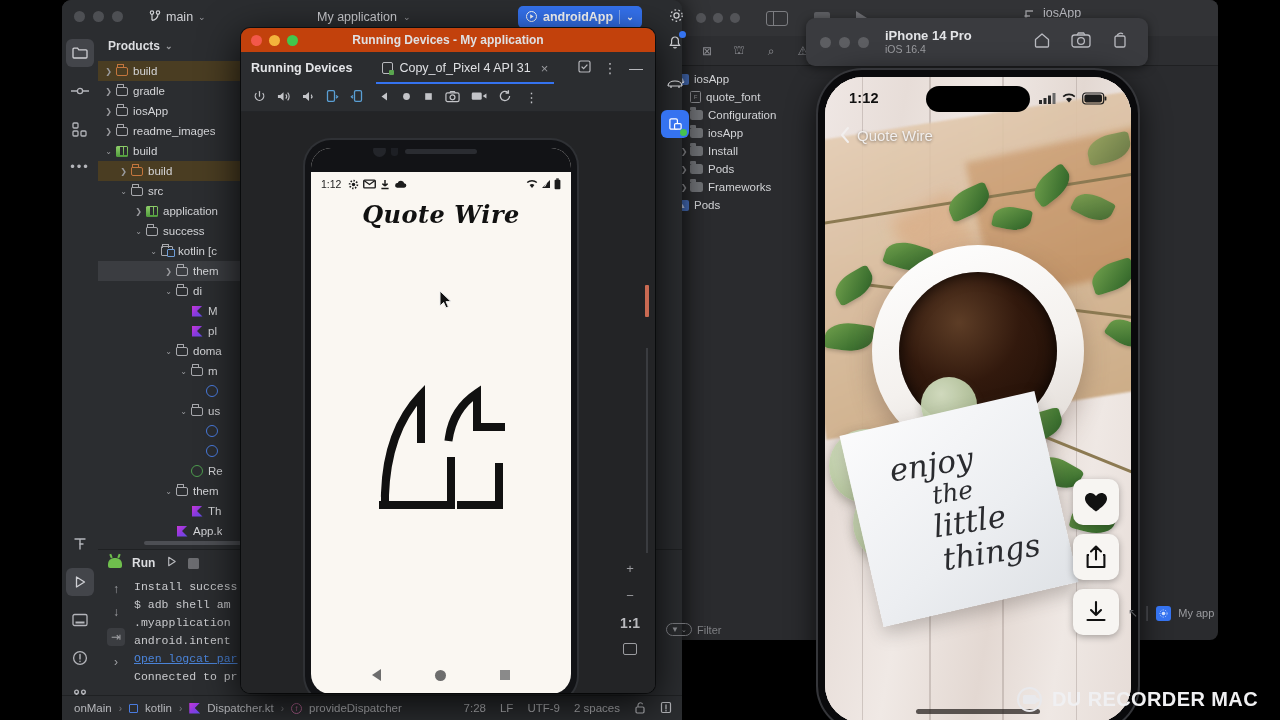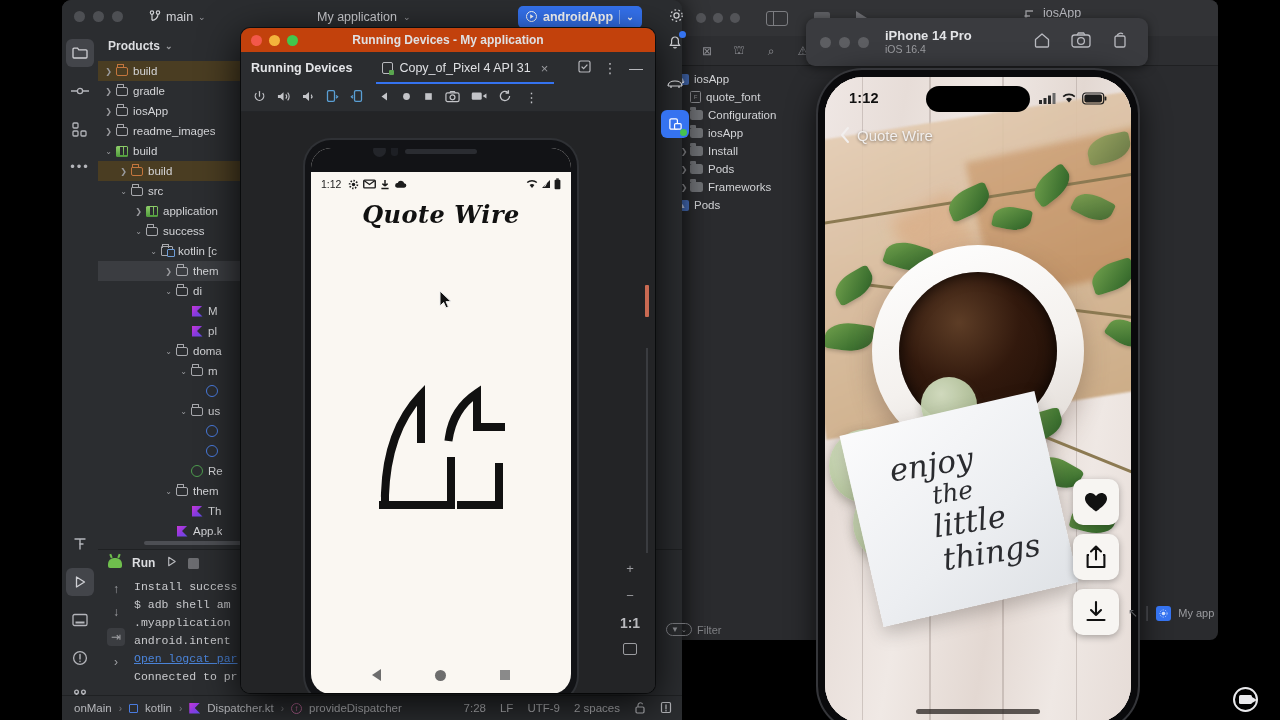--- a/index.html
+++ b/index.html
@@ -1193,15 +1193,16 @@
           <circle cx="5" cy="5" r="4" fill="none" stroke="#cfe0ff" stroke-width="1" stroke-dasharray="1.3 1.6"></circle>
         </svg>
     </span>
     <span class="tb-text">My app</span>
   </div>
 
   <div class="watermark">
     <span class="wm-badge">
         <span class="wm-cam"></span>
       </span>
+    <span class="wm-text">DU RECORDER MAC</span>
   </div>
 
 </div>
 
 </body></html>

